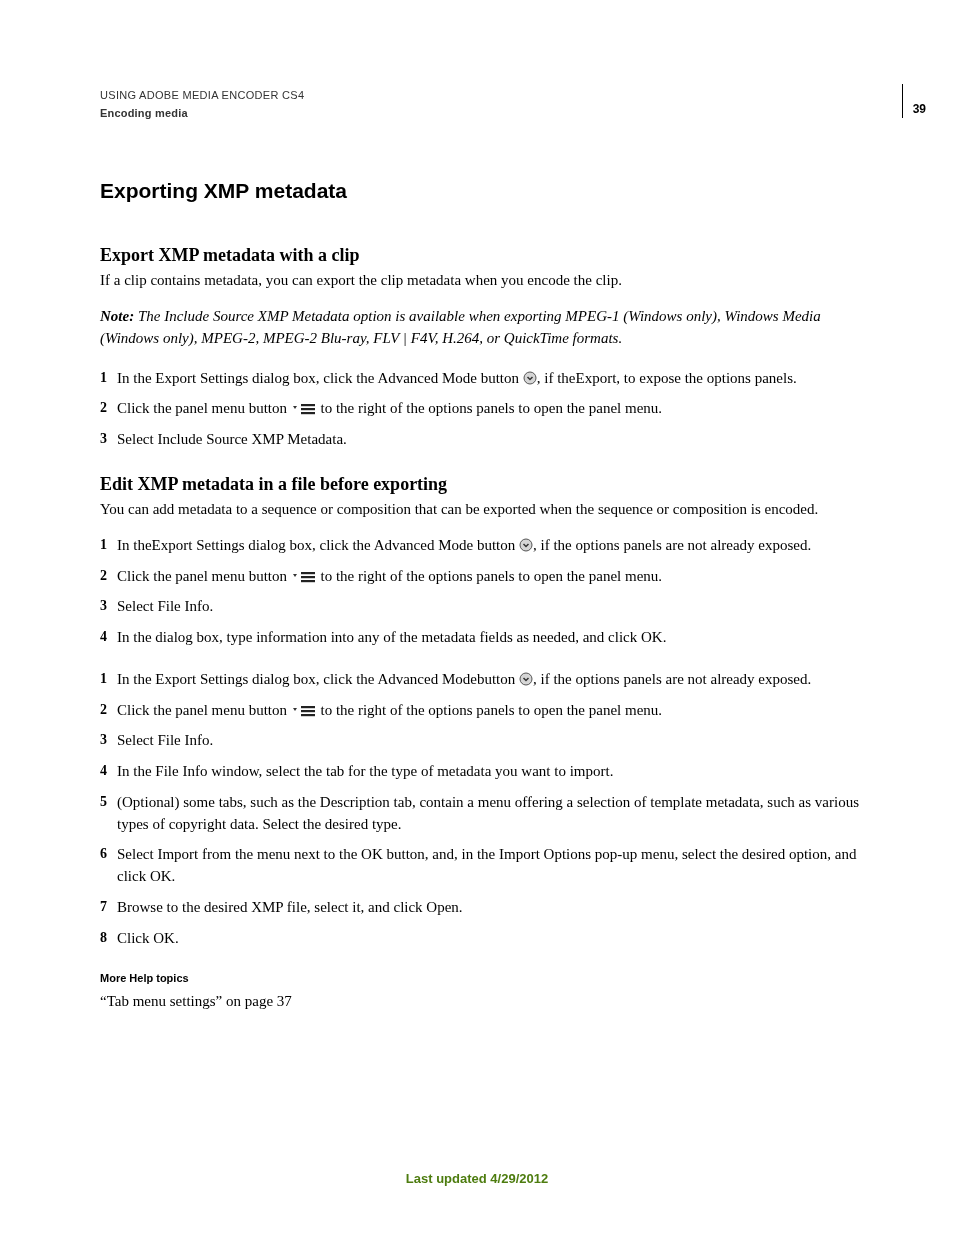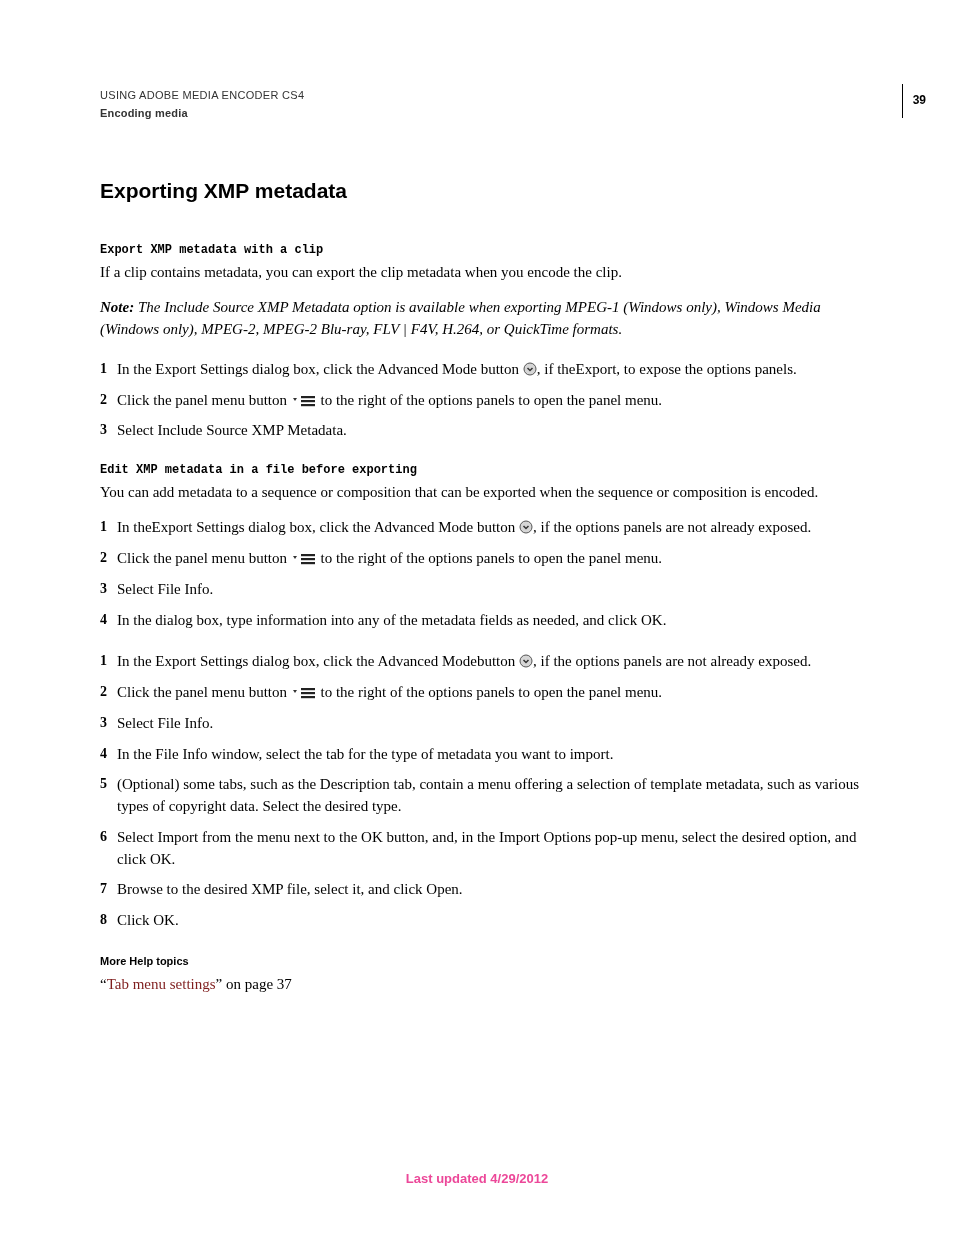--- a/index.html
+++ b/index.html
@@ -34,36 +34,36 @@
       margin-top: 2px;
     }
     .page-number-box {
       position: absolute;
       right: -62px;
       top: -4px;
       border-left: 1.5px solid #000;
       height: 34px;
       padding-left: 10px;
       display: flex;
-      align-items: center;
+      align-items: flex-end;
     }
     .page-number {
       font-family: "Myriad Pro", "Helvetica Neue", Arial, sans-serif;
       font-weight: 700;
       font-size: 12px;
     }
     h1 {
       font-family: "Myriad Pro", "Helvetica Neue", Arial, sans-serif;
       font-size: 21px;
       font-weight: 700;
       margin-bottom: 36px;
     }
     h2 {
-      font-family: Liberation Mono, monospace;
-      font-size: 12px;
+      font-family: Liberation Serif, serif;
+      font-size: 18px;
       font-weight: 700;
       margin-bottom: 2px;
     }
     p { margin-bottom: 14px; }
     .note { margin-top: 6px; margin-bottom: 18px; }
     .note-label { font-style: italic; font-weight: 700; }
     .note-body { font-style: italic; }
     ol {
       list-style: none;
       counter-reset: li;
@@ -84,31 +84,31 @@
       font-size: 14px;
     }
     .section { margin-top: 18px; }
     .more-help-heading {
       font-family: "Myriad Pro", "Helvetica Neue", Arial, sans-serif;
       font-weight: 700;
       font-size: 11px;
       margin-top: 22px;
       margin-bottom: 4px;
     }
-    .link { color: #7f1d1d; }
+    .link { color: #000000; }
     .footer {
       position: absolute;
       bottom: 46px;
       left: 0;
       width: 954px;
       text-align: center;
       font-family: "Myriad Pro", "Helvetica Neue", Arial, sans-serif;
       font-weight: 700;
       font-size: 13px;
-      color: #ec4899;
+      color: #4d7c0f;
     }
     .icon-chevron {
       display: inline-block;
       vertical-align: -2px;
     }
     .icon-chevron svg { display: block; }
     .icon-menu {
       display: inline-block;
       vertical-align: -2px;
     }

